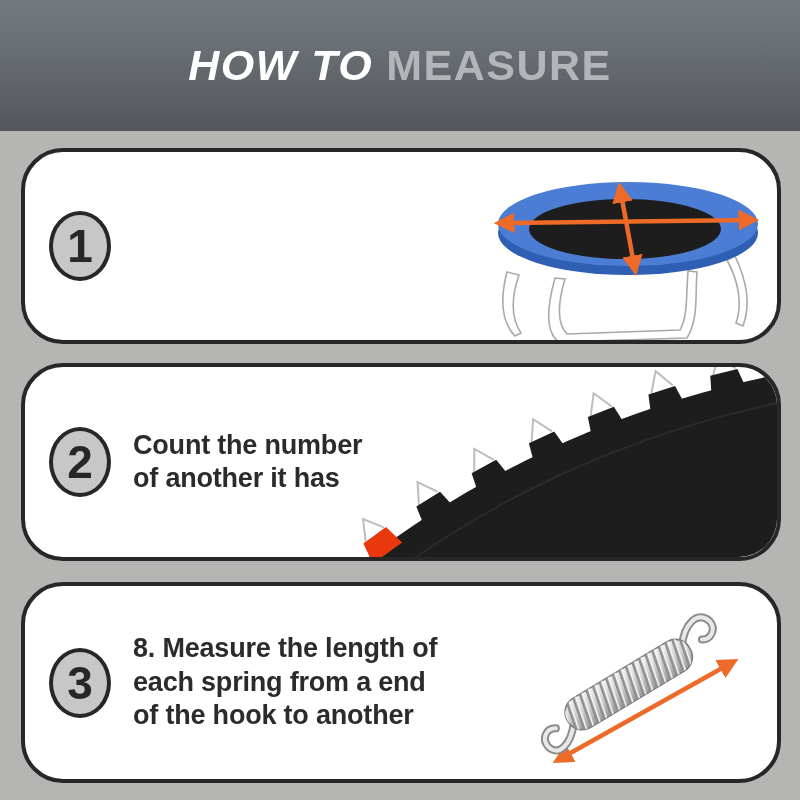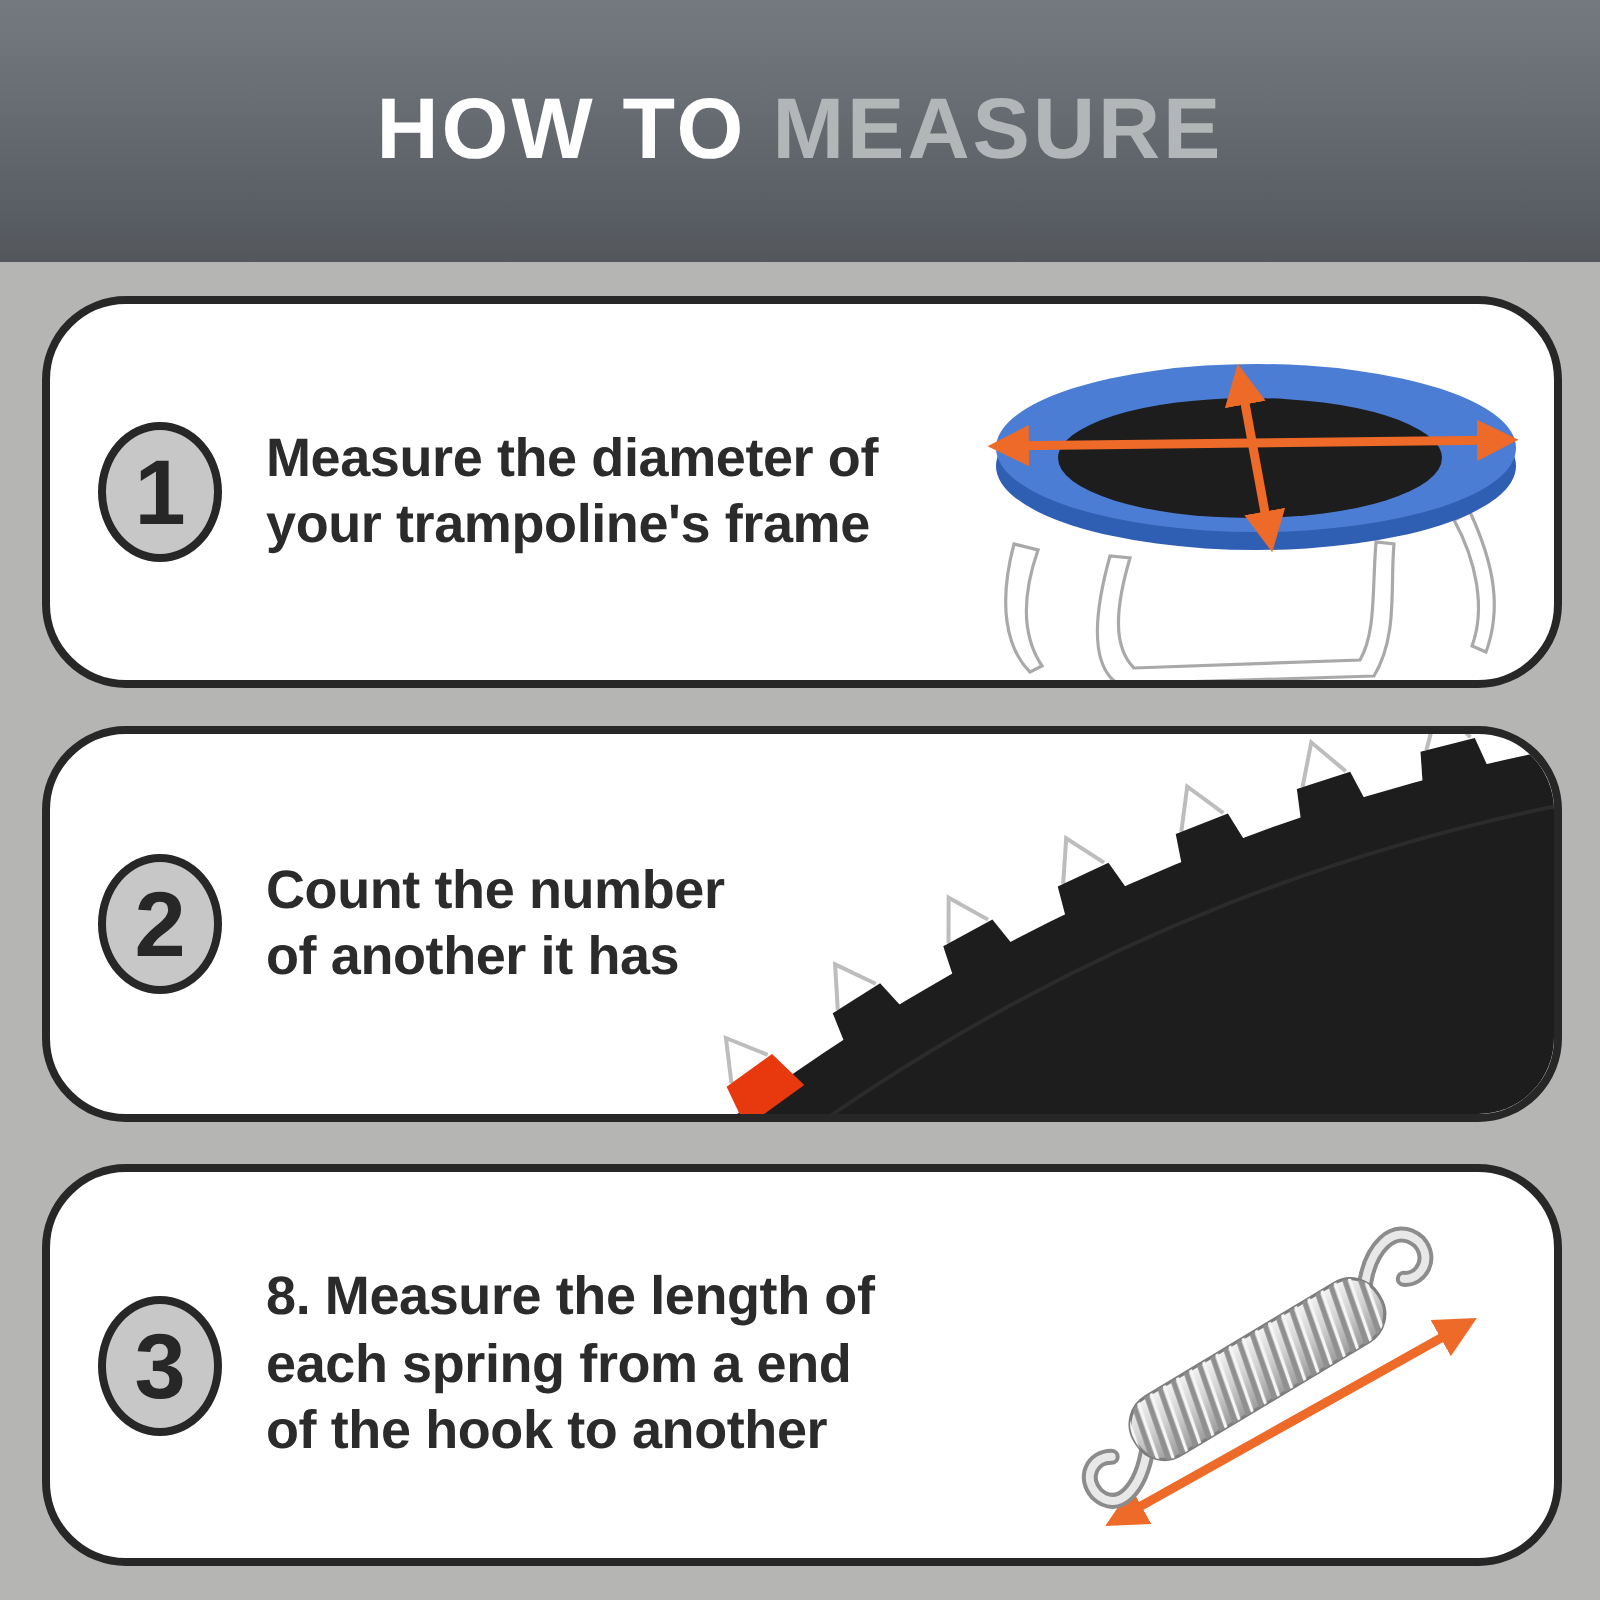--- a/index.html
+++ b/index.html
@@ -10,21 +10,21 @@
   }
   .header{
     position:absolute;left:0;top:0;width:800px;height:131px;
     background:linear-gradient(180deg,#757a80 0%,#686d73 40%,#53575c 100%);
     display:flex;align-items:center;justify-content:center;
   }
   .title{
     font-size:43px;font-weight:700;letter-spacing:1.5px;line-height:1;
     display:flex;gap:13px;margin-top:4px;
   }
-  .title .t-white{color:#ffffff;}
+  .title .t-white{color:#ffffff;font-style:italic;}
   .title .t-gray{color:#b2b6b9;}
   .card{
     position:absolute;left:21px;width:760px;box-sizing:border-box;
     background:#ffffff;border:4px solid #272727;border-radius:42px;
     overflow:hidden;display:flex;align-items:center;
   }
   .card1{top:148px;height:196px;}
   .card2{top:363px;height:198px;}
   .card3{top:582px;height:201px;}
   .badge{
@@ -51,22 +51,20 @@
   <h1 class="title" style="margin:0;">
     <span class="t-white">HOW TO</span>
     <span class="t-gray">MEASURE</span>
   </h1>
 </div>
 
 <section class="card card1">
   <div class="badge">
     <span>1</span>
   </div>
-  <p class="step-text">Measure the diameter of
-your trampoline's frame</p>
 
   <svg class="illus illus-tramp" width="320" height="170" viewBox="0 0 320 170">
     <defs>
       <marker id="ah1" viewBox="0 0 10 10" refX="7" refY="5" markerWidth="4.6" markerHeight="4.6" orient="auto-start-reverse">
         <path d="M0,0 L10,5 L0,10 z" fill="#ED6A28"></path>
       </marker>
     </defs>
 
     <g fill="#ffffff" stroke="#a9a9a9" stroke-width="1.6">
       <path d="M52,96 C44,126 48,148 60,160 L66,157 C56,142 56,122 64,99 Z"></path>

